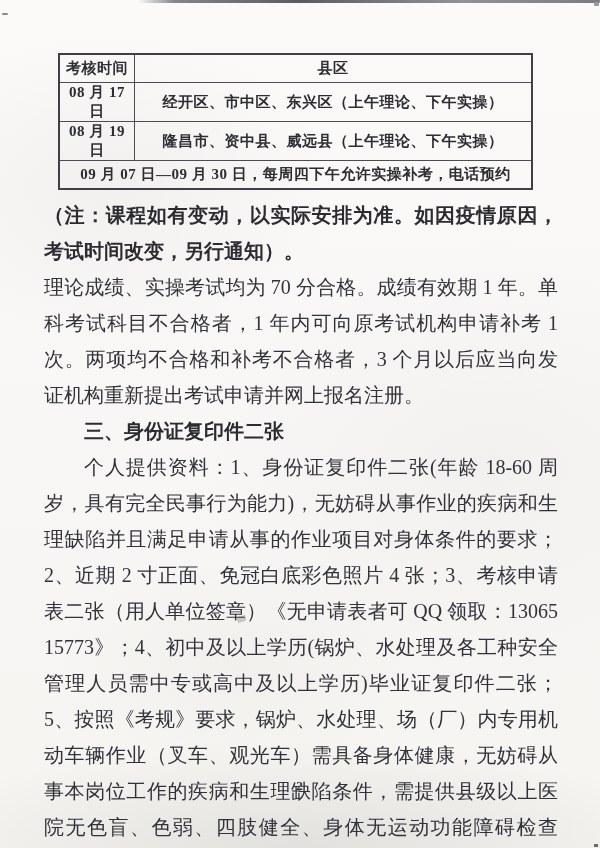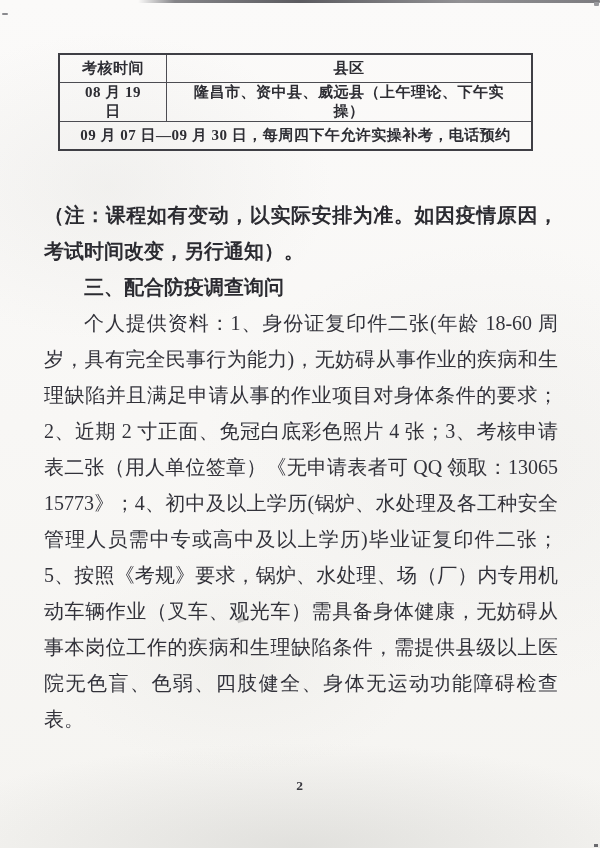--- a/index.html
+++ b/index.html
@@ -35,21 +35,21 @@
   
   .schedule{
     position:absolute;top:53px;left:58px;width:475px;
     border-collapse:collapse;table-layout:fixed;
     font-size:15px;font-weight:bold;color:#2d2d33;
     border:2px solid #3f3f45;
   }
   .schedule td{
     border:1px solid #4c4c52;
     text-align:center;vertical-align:middle;
-    height:27px;padding:0 17px;
+    height:27px;padding:0 1px;
     letter-spacing:0.5px;
   }
   .schedule .col-time{width:72px;}
   
   .textblock{
     position:absolute;top:197px;left:44px;width:514px;
     font-size:20px;line-height:36px;
     text-align:justify;text-justify:inter-ideograph;
     word-break:break-all;
   }
@@ -74,30 +74,35 @@
   <div class="speck-c"></div>
   <div class="speck-d"></div>
 
   <table class="schedule">
     <tbody>
       <tr>
         <td class="col-time">考核时间</td>
         <td>县区</td>
       </tr>
       <tr>
+        <td>08 月 17 日</td>
+        <td>经开区、市中区、东兴区（上午理论、下午实操）</td>
+      </tr>
+      <tr>
         <td>08 月 19 日</td>
         <td>隆昌市、资中县、威远县（上午理论、下午实操）</td>
       </tr>
       <tr>
         <td colspan="2">09 月 07 日—09 月 30 日，每周四下午允许实操补考，电话预约</td>
       </tr>
     </tbody>
   </table>
 
   <div class="textblock">
     <p class="p-bold">（注：课程如有变动，以实际安排为准。如因疫情原因，考试时间改变，另行通知）。</p>
-    <p class="section-title">三、配合防疫调查询问</p>
+    <p>理论成绩、实操考试均为 70 分合格。成绩有效期 1 年。单科考试科目不合格者，1 年内可向原考试机构申请补考 1 次。两项均不合格和补考不合格者，3 个月以后应当向发证机构重新提出考试申请并网上报名注册。</p>
+    <p class="section-title">三、身份证复印件二张</p>
     <p class="p-indent">个人提供资料：1、身份证复印件二张(年龄 18-60 周岁，具有完全民事行为能力)，无妨碍从事作业的疾病和生理缺陷并且满足申请从事的作业项目对身体条件的要求；2、近期 2 寸正面、免冠白底彩色照片 4 张；3、考核申请表二张（用人单位签章）《无申请表者可 QQ 领取：1306515773》；4、初中及以上学历(锅炉、水处理及各工种安全管理人员需中专或高中及以上学历)毕业证复印件二张；5、按照《考规》要求，锅炉、水处理、场（厂）内专用机动车辆作业（叉车、观光车）需具备身体健康，无妨碍从事本岗位工作的疾病和生理缺陷条件，需提供县级以上医院无色盲、色弱、四肢健全、身体无运动功能障碍检查表。</p>
   </div>
 
   <div class="page-number">2</div>
 
 </div>
 
 </body></html>

